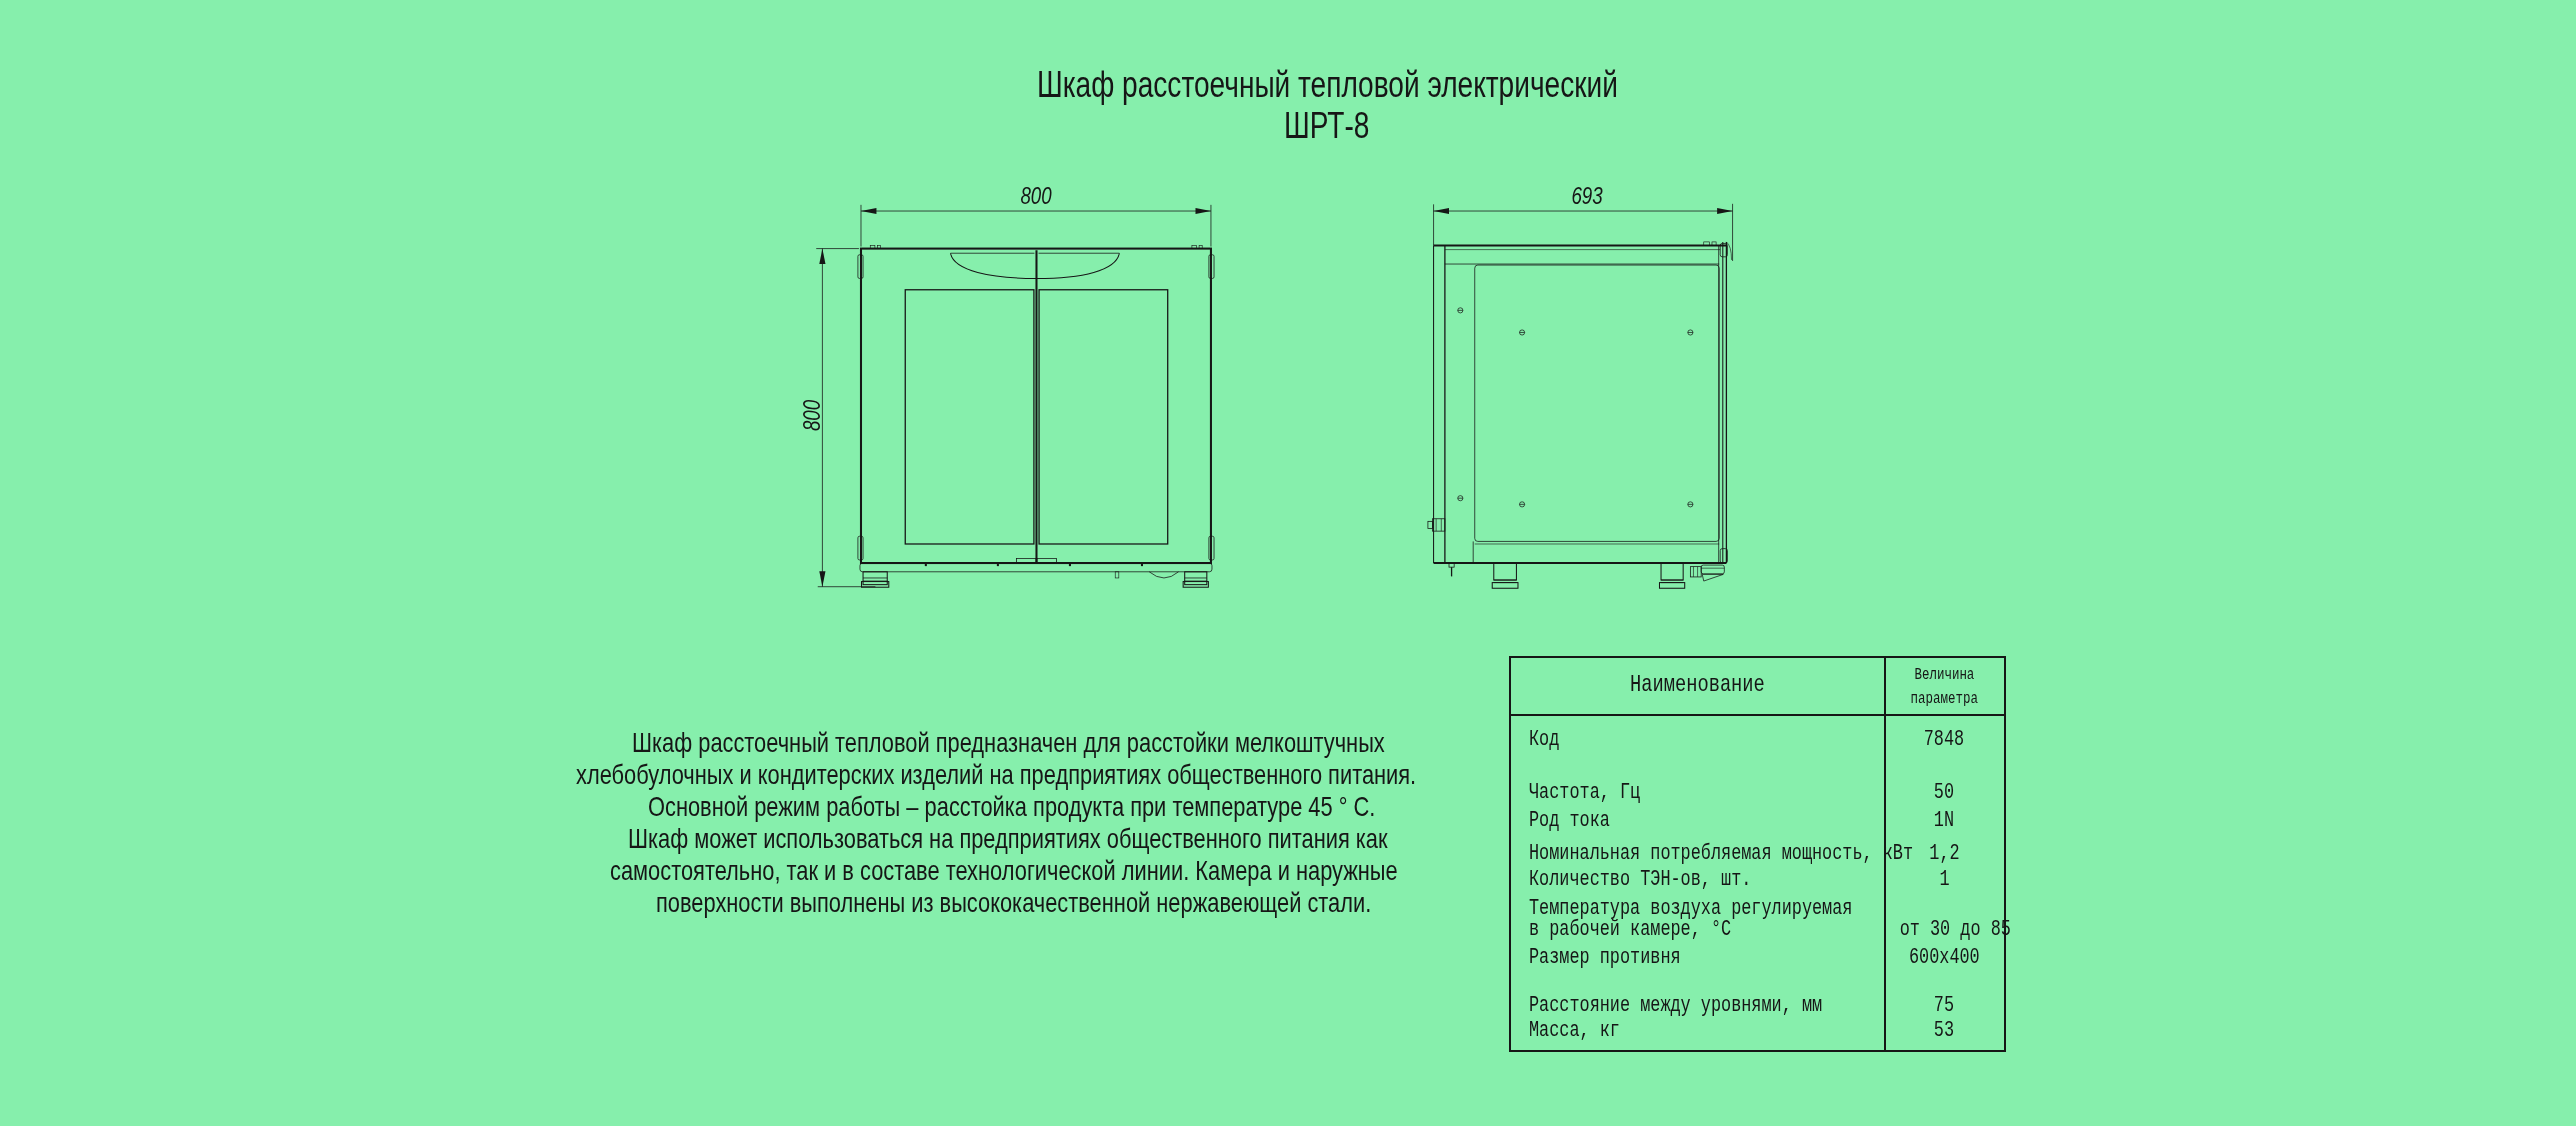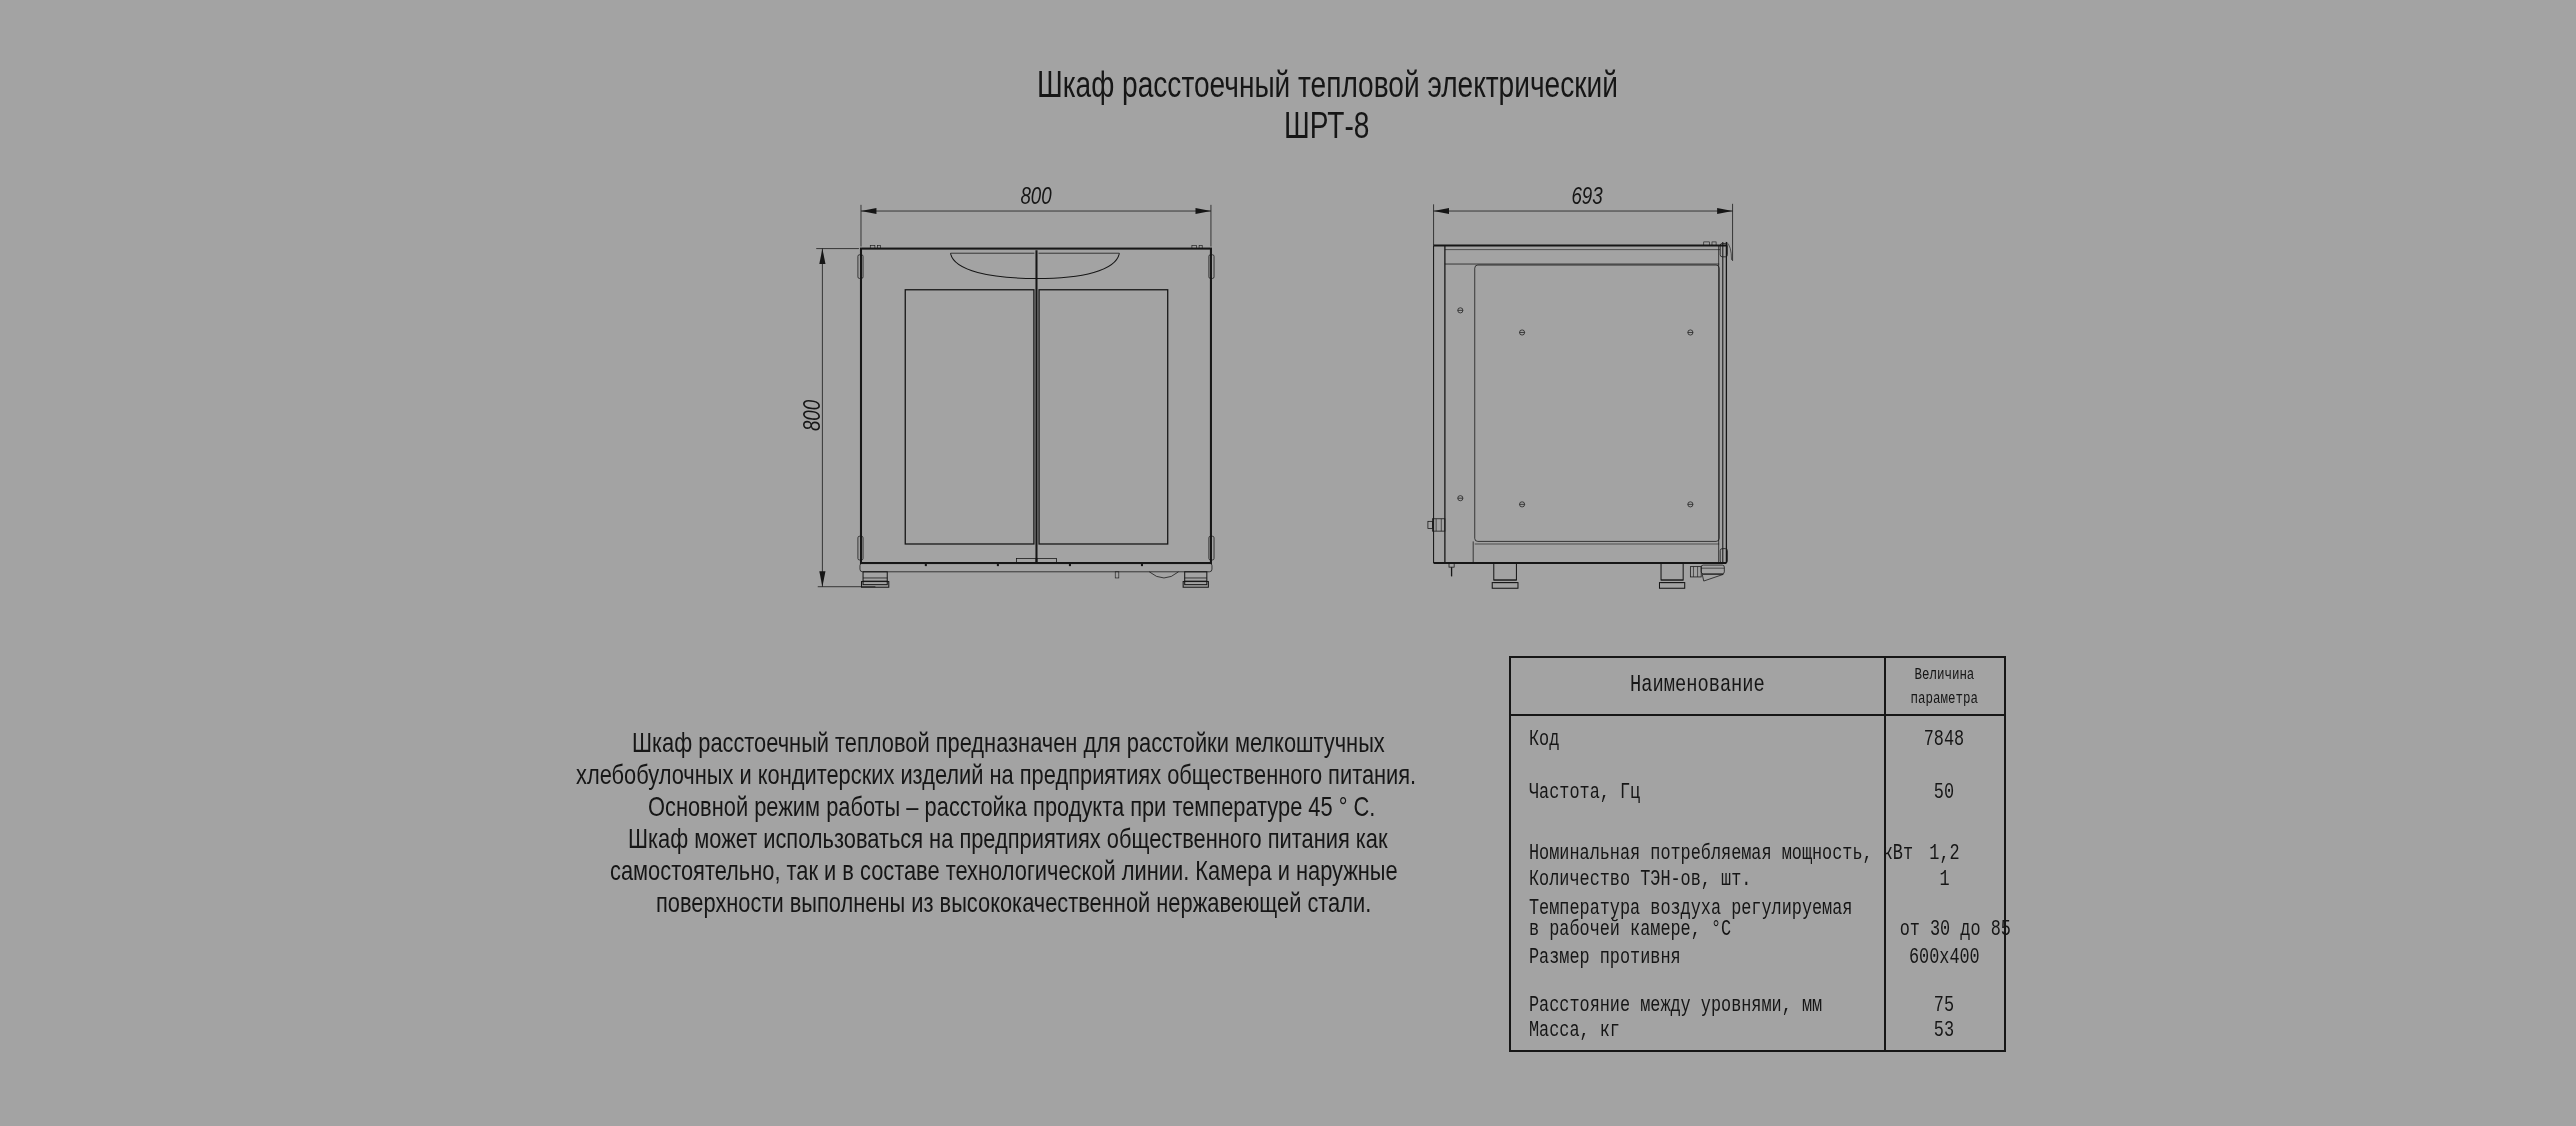--- a/index.html
+++ b/index.html
@@ -1,16 +1,16 @@
 <!DOCTYPE html>
 <html style="font-size:8.2px"><head>
 <meta charset="utf-8">
 <style>
   html,body{margin:0;padding:0;background:#fff;}
-  #canvas{position:relative;width:2576px;height:1126px;background:#a3a3a3;overflow:hidden;
+  #canvas{position:relative;width:2576px;height:1126px;background:#86efac;overflow:hidden;
           font-family:"Liberation Sans","DejaVu Sans",sans-serif;color:#161616;}
   .abs{position:absolute;}
   
   .cnd{display:inline-block;transform:scaleX(0.78);transform-origin:0 50%;white-space:nowrap;}
   .cnd-c{display:inline-block;transform:scaleX(0.78);transform-origin:50% 50%;white-space:nowrap;}
   .ital{font-style:italic;}
   
   .title-wrap{left:554px;top:64px;width:1546px;text-align:center;}
   .title-line{font-size:36px;line-height:41px;}
   
@@ -188,20 +188,24 @@
     </div>
 
     <div class="abs trow" style="top:69px">
       <span class="tname"><span class="cnd">Код</span></span>
       <span class="tval"><span class="cnd-c">7848</span></span>
     </div>
     <div class="abs trow" style="top:122px">
       <span class="tname"><span class="cnd">Частота, Гц</span></span>
       <span class="tval"><span class="cnd-c">50</span></span>
     </div>
+    <div class="abs trow" style="top:150px">
+      <span class="tname"><span class="cnd">Род тока</span></span>
+      <span class="tval"><span class="cnd-c">1N</span></span>
+    </div>
     <div class="abs trow" style="top:183px">
       <span class="tname"><span class="cnd">Номинальная потребляемая мощность, кВт</span></span>
       <span class="tval"><span class="cnd-c">1,2</span></span>
     </div>
     <div class="abs trow" style="top:209px">
       <span class="tname"><span class="cnd">Количество ТЭН-ов, шт.</span></span>
       <span class="tval"><span class="cnd-c">1</span></span>
     </div>
     <div class="abs trow" style="top:238px">
       <span class="tname"><span class="cnd">Температура воздуха регулируемая</span></span>

